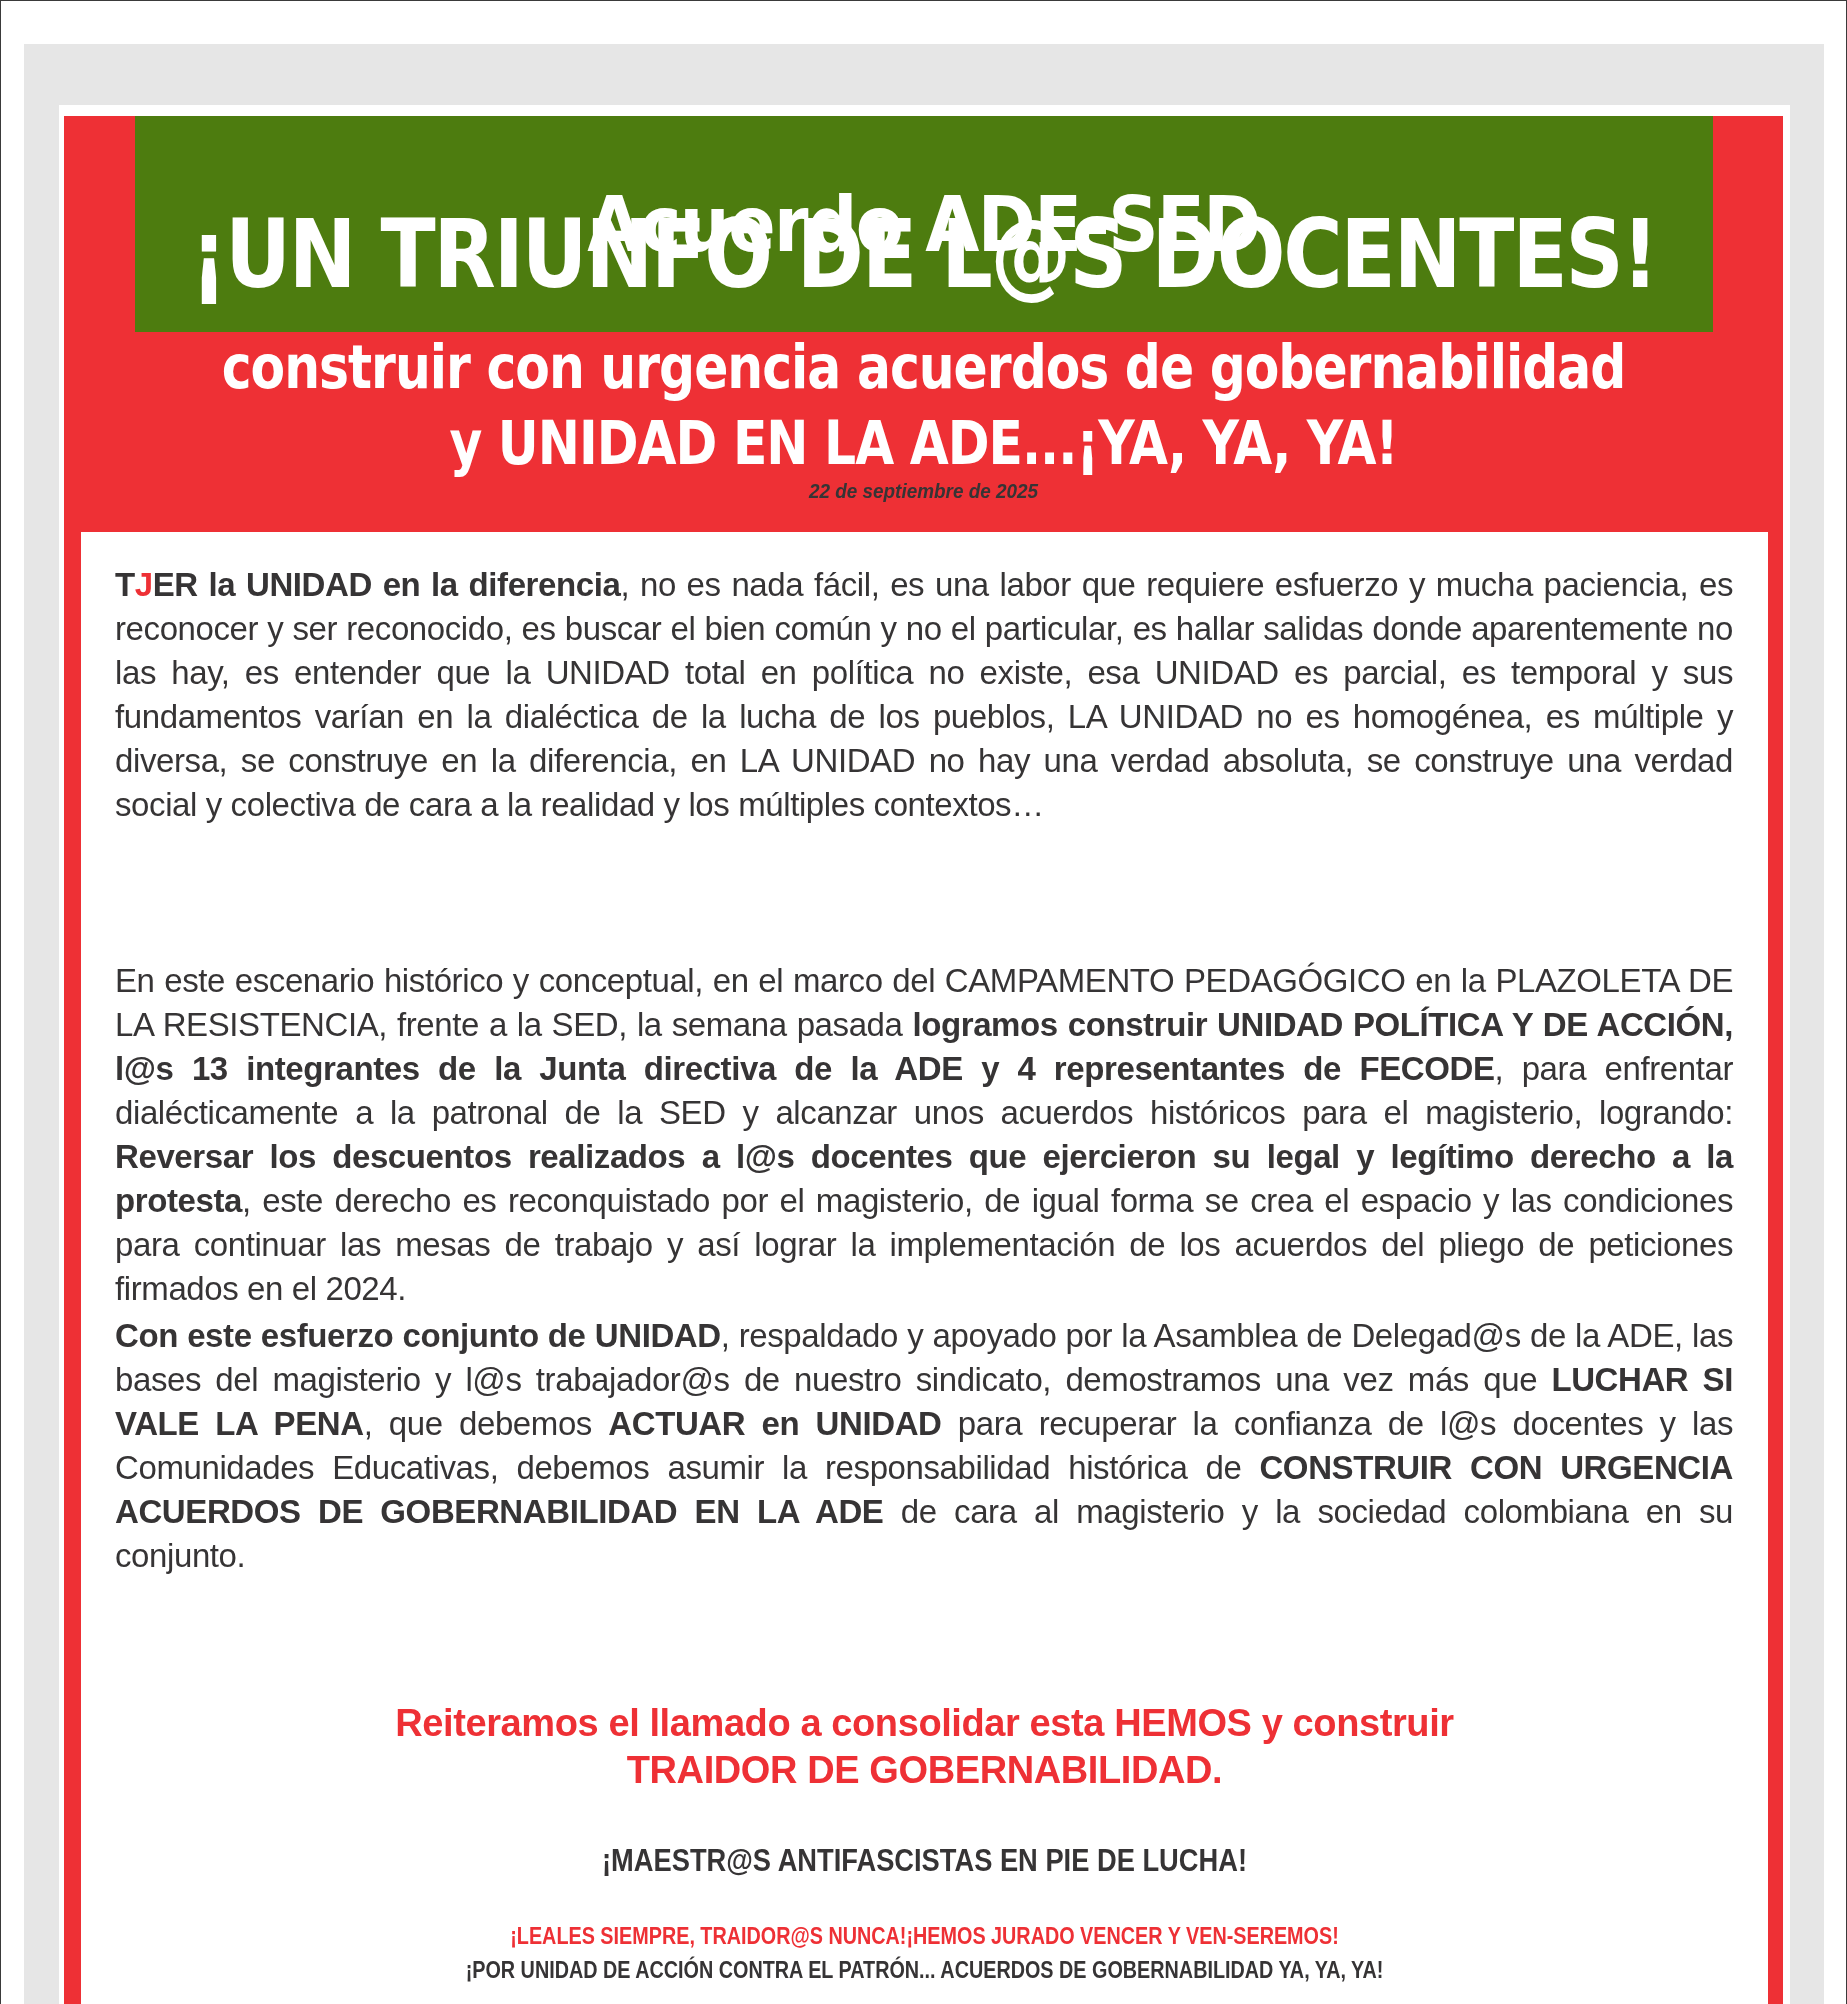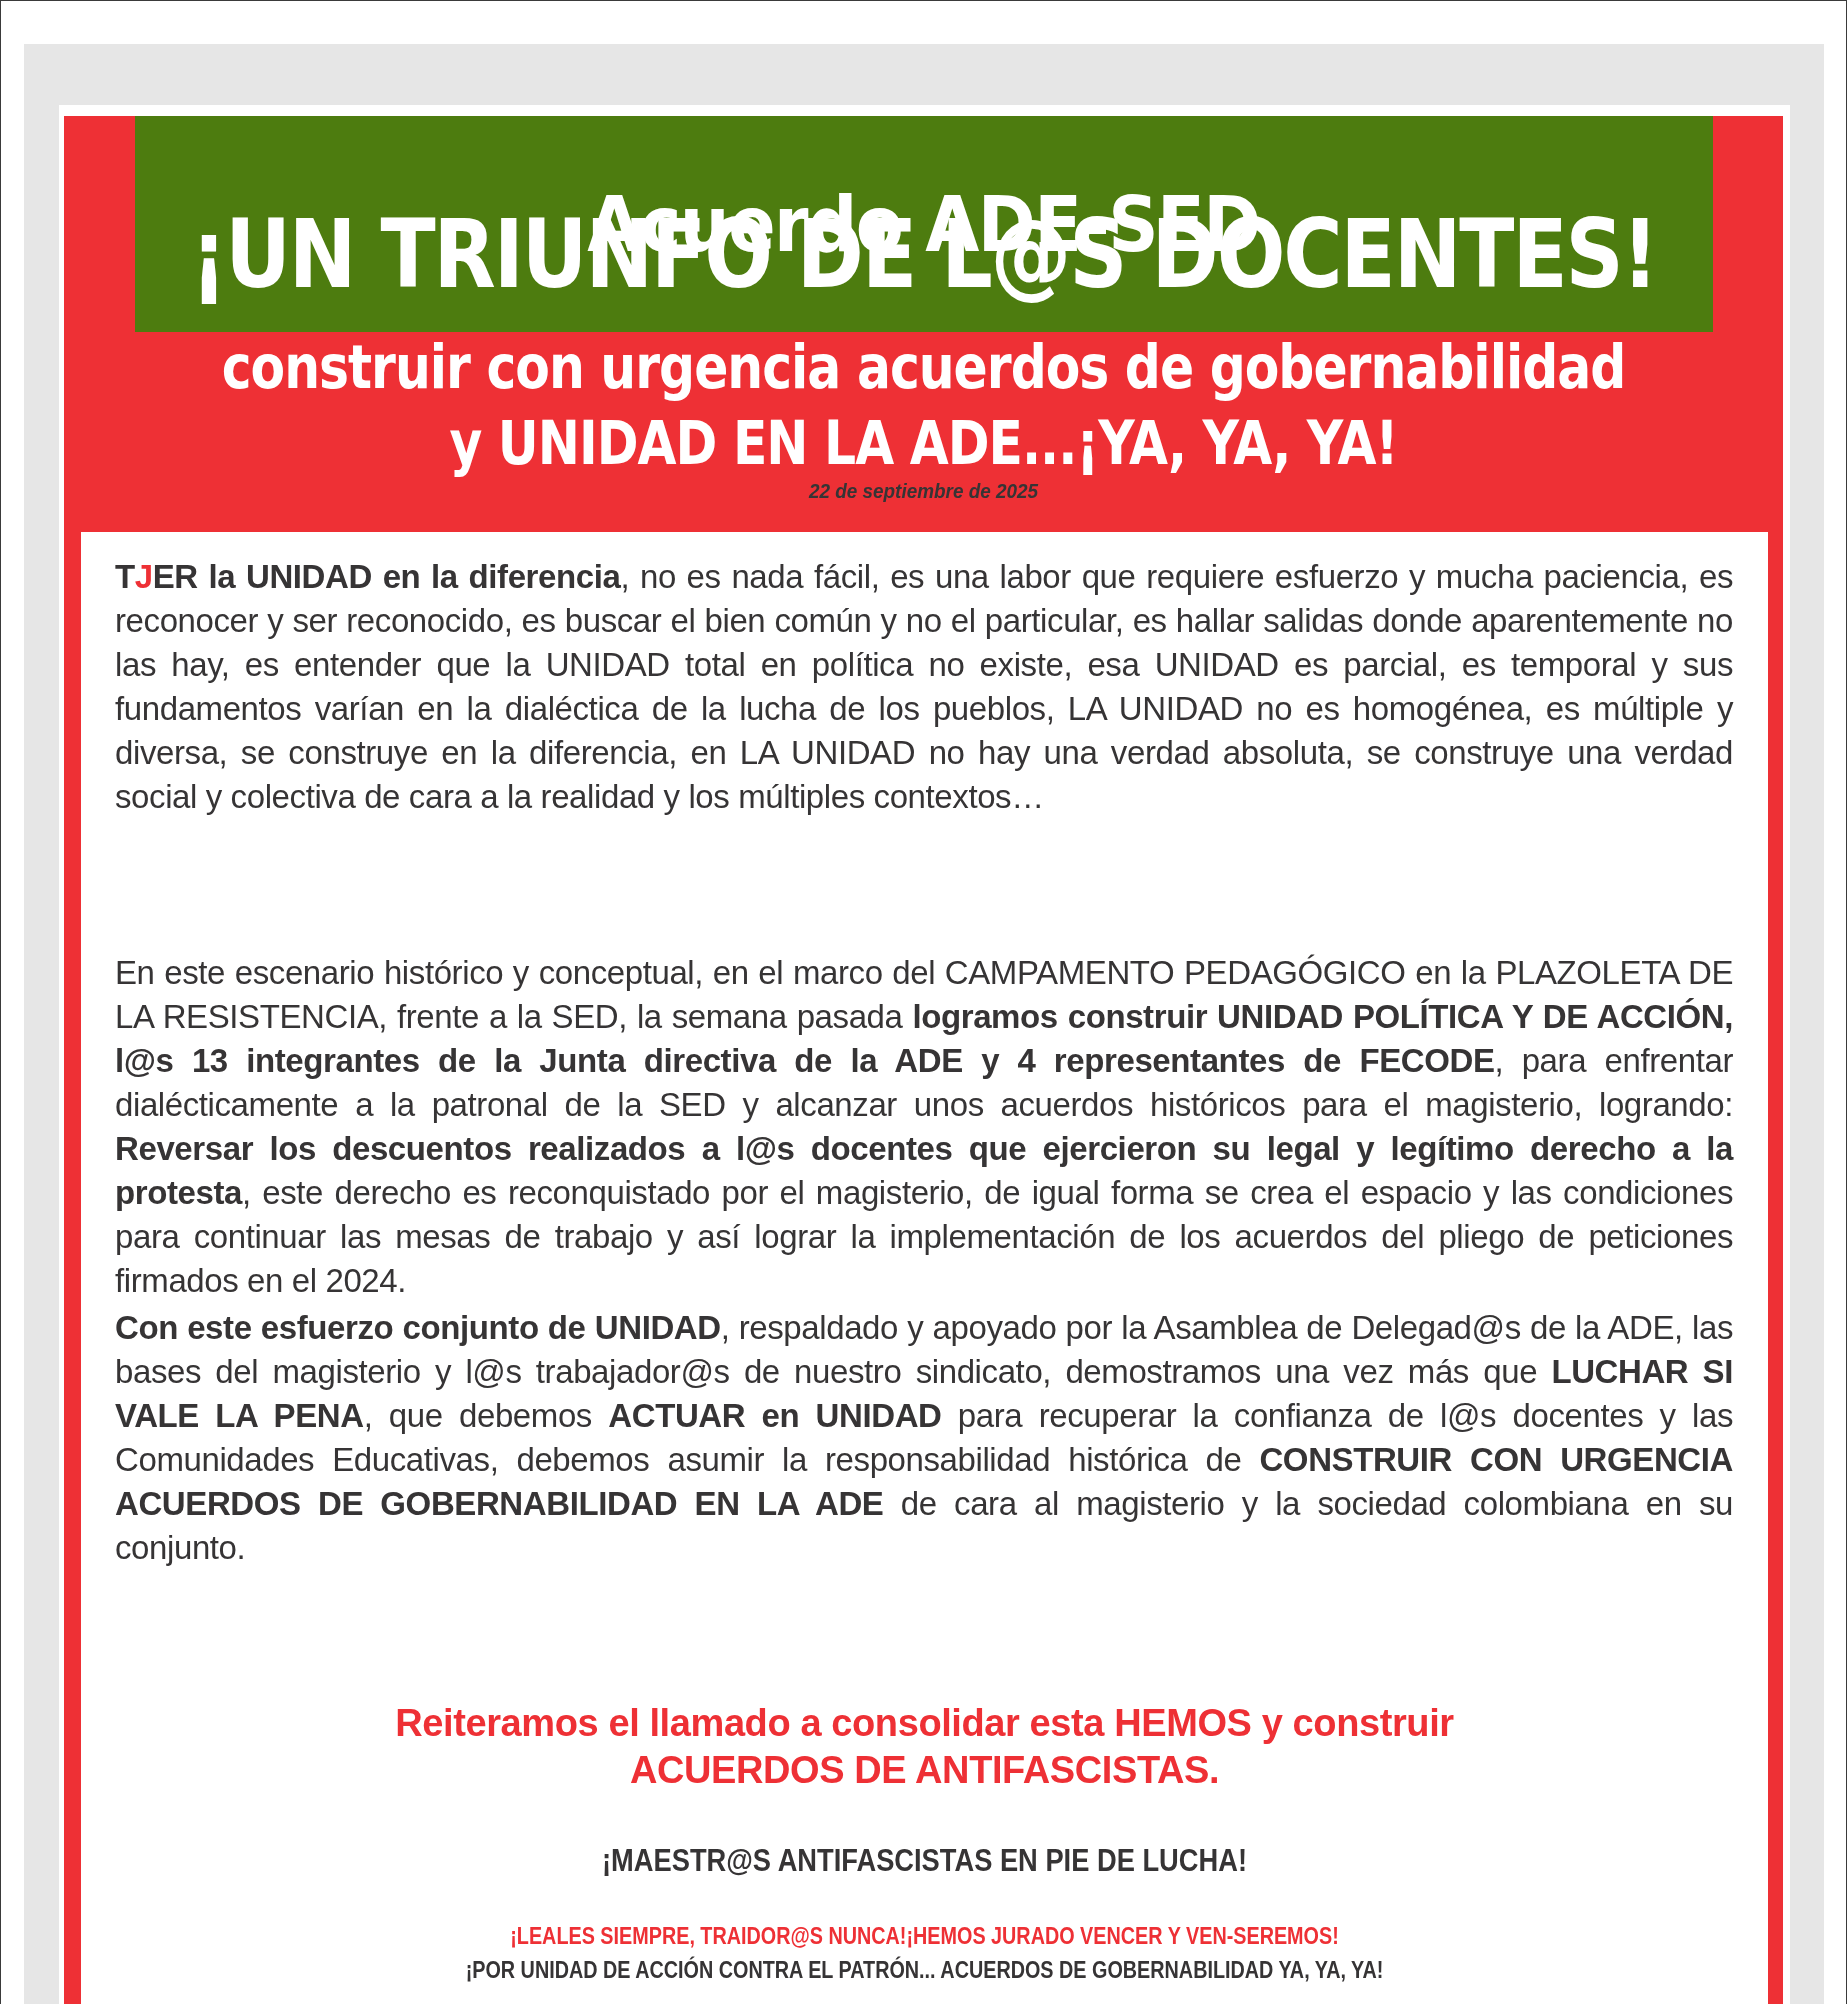--- a/index.html
+++ b/index.html
@@ -8,21 +8,21 @@
   .gray-frame{position:absolute;left:24px;top:44px;width:1800px;height:2189px;background:#e6e6e6;}
   .white-frame{position:absolute;left:59px;top:105px;width:1731px;height:2101px;background:#ffffff;}
   .red-panel{position:absolute;left:64px;top:116px;width:1719px;height:1941px;background:#ee3035;}
   .title-box{position:absolute;left:135px;top:116px;width:1578px;height:216px;background:#4d7c0f;display:flex;align-items:center;justify-content:center;}
   .title-box span{color:#fff;font-family:"DejaVu Sans",sans-serif;font-weight:bold;font-size:76px;letter-spacing:-1.6px;transform:scaleX(0.92);}
   .headline{position:absolute;left:64px;width:1719px;text-align:center;color:#fff;font-family:"DejaVu Sans",sans-serif;font-weight:bold;}
   .h1{top:200px;font-size:94px;letter-spacing:-2.4px;transform:scaleX(0.86);}
   .h2{top:329px;font-size:60px;letter-spacing:-1.2px;transform:scaleX(0.84);line-height:76px;}
   .date{position:absolute;left:64px;width:1719px;top:479px;text-align:center;color:#363435;font-weight:bold;font-style:italic;font-size:21px;transform:scaleX(0.9);}
   .body-box{position:absolute;left:81px;top:532px;width:1687px;height:1511px;background:#ffffff;}
-  .para{position:absolute;left:115px;width:1618px;color:#363435;font-size:33px;line-height:44px;text-align:justify;letter-spacing:-0.4px;}
+  .para{position:absolute;left:115px;width:1618px;color:#363435;font-size:33px;line-height:44px;text-align:justify;letter-spacing:-0.4px;margin-top:8px;}
   .para b{font-weight:bold;}
   .red-j{color:#ee3035;}
   .p1{top:555px;}
   .p2{top:951px;}
   .p3{top:1306px;}
   .cta{position:absolute;left:81px;width:1687px;text-align:center;color:#ee3035;font-weight:bold;font-size:38px;line-height:47px;top:1700px;letter-spacing:-0.4px;}
   .slogan1{position:absolute;left:81px;width:1687px;text-align:center;color:#363435;font-weight:bold;font-size:31px;top:1843px;transform:scaleX(0.88);}
   .slogan2{position:absolute;left:81px;width:1687px;text-align:center;color:#ee3035;font-weight:bold;font-size:23px;top:1923px;transform:scaleX(0.86);}
   .slogan3{position:absolute;left:81px;width:1687px;text-align:center;color:#363435;font-weight:bold;font-size:23px;top:1957px;transform:scaleX(0.86);}
 </style>
@@ -48,18 +48,18 @@
 <div class="body-box"></div>
 
 <div class="para p1"><b>T</b><b class="red-j">J</b><b>ER</b><b> la UNIDAD en la diferencia</b><span>, no es nada fácil, es una labor que requiere esfuerzo y mucha paciencia, es reconocer y ser reconocido, es buscar el bien común y no el particular, es hallar salidas donde aparentemente no las hay, es entender que la UNIDAD total en política no existe, esa UNIDAD es parcial, es temporal y sus fundamentos varían en la dialéctica de la lucha de los pueblos, LA UNIDAD no es homogénea, es múltiple y diversa, se construye en la diferencia, en LA UNIDAD no hay una verdad absoluta, se construye una verdad social y colectiva de cara a la realidad y los múltiples contextos…</span></div>
 
 <div class="para p2"><span>En este escenario histórico y conceptual, en el marco del CAMPAMENTO PEDAGÓGICO en la PLAZOLETA DE LA RESISTENCIA, frente a la SED, la semana pasada </span><b>logramos construir UNIDAD POLÍTICA Y DE ACCIÓN, l@s 13 integrantes de la Junta directiva de la ADE y 4 representantes de FECODE</b><span>, para enfrentar dialécticamente a la patronal de la SED y alcanzar unos acuerdos históricos para el magisterio, logrando: </span><b>Reversar los descuentos realizados a l@s docentes que ejercieron su legal y legítimo derecho a la protesta</b><span>, este derecho es reconquistado por el magisterio, de igual forma se crea el espacio y las condiciones para continuar las mesas de trabajo y así lograr la implementación de los acuerdos del pliego de peticiones firmados en el 2024.</span></div>
 
 <div class="para p3"><b>Con este esfuerzo conjunto de UNIDAD</b><span>, respaldado y apoyado por la Asamblea de Delegad@s de la ADE, las bases del magisterio y l@s trabajador@s de nuestro sindicato, demostramos una vez más que </span><b>LUCHAR SI VALE LA PENA</b><span>, que debemos </span><b>ACTUAR en UNIDAD</b><span> para recuperar la confianza de l@s docentes y las Comunidades Educativas, debemos asumir la responsabilidad histórica de </span><b>CONSTRUIR CON URGENCIA ACUERDOS DE GOBERNABILIDAD EN LA ADE</b><span> de cara al magisterio y la sociedad colombiana en su conjunto.</span></div>
 
 <div class="cta">
   <div>Reiteramos el llamado a consolidar esta HEMOS y construir</div>
-  <div>ACUERDOS DE ANTIFASCISTAS.</div>
+  <div>TRAIDOR DE GOBERNABILIDAD.</div>
 </div>
 <div class="slogan1">¡MAESTR@S ANTIFASCISTAS EN PIE DE LUCHA!</div>
 <div class="slogan2">¡LEALES SIEMPRE, TRAIDOR@S NUNCA!¡HEMOS JURADO VENCER Y VEN-SEREMOS!</div>
 <div class="slogan3">¡POR UNIDAD DE ACCIÓN CONTRA EL PATRÓN... ACUERDOS DE GOBERNABILIDAD YA, YA, YA!</div>
 
 
 </body></html>

